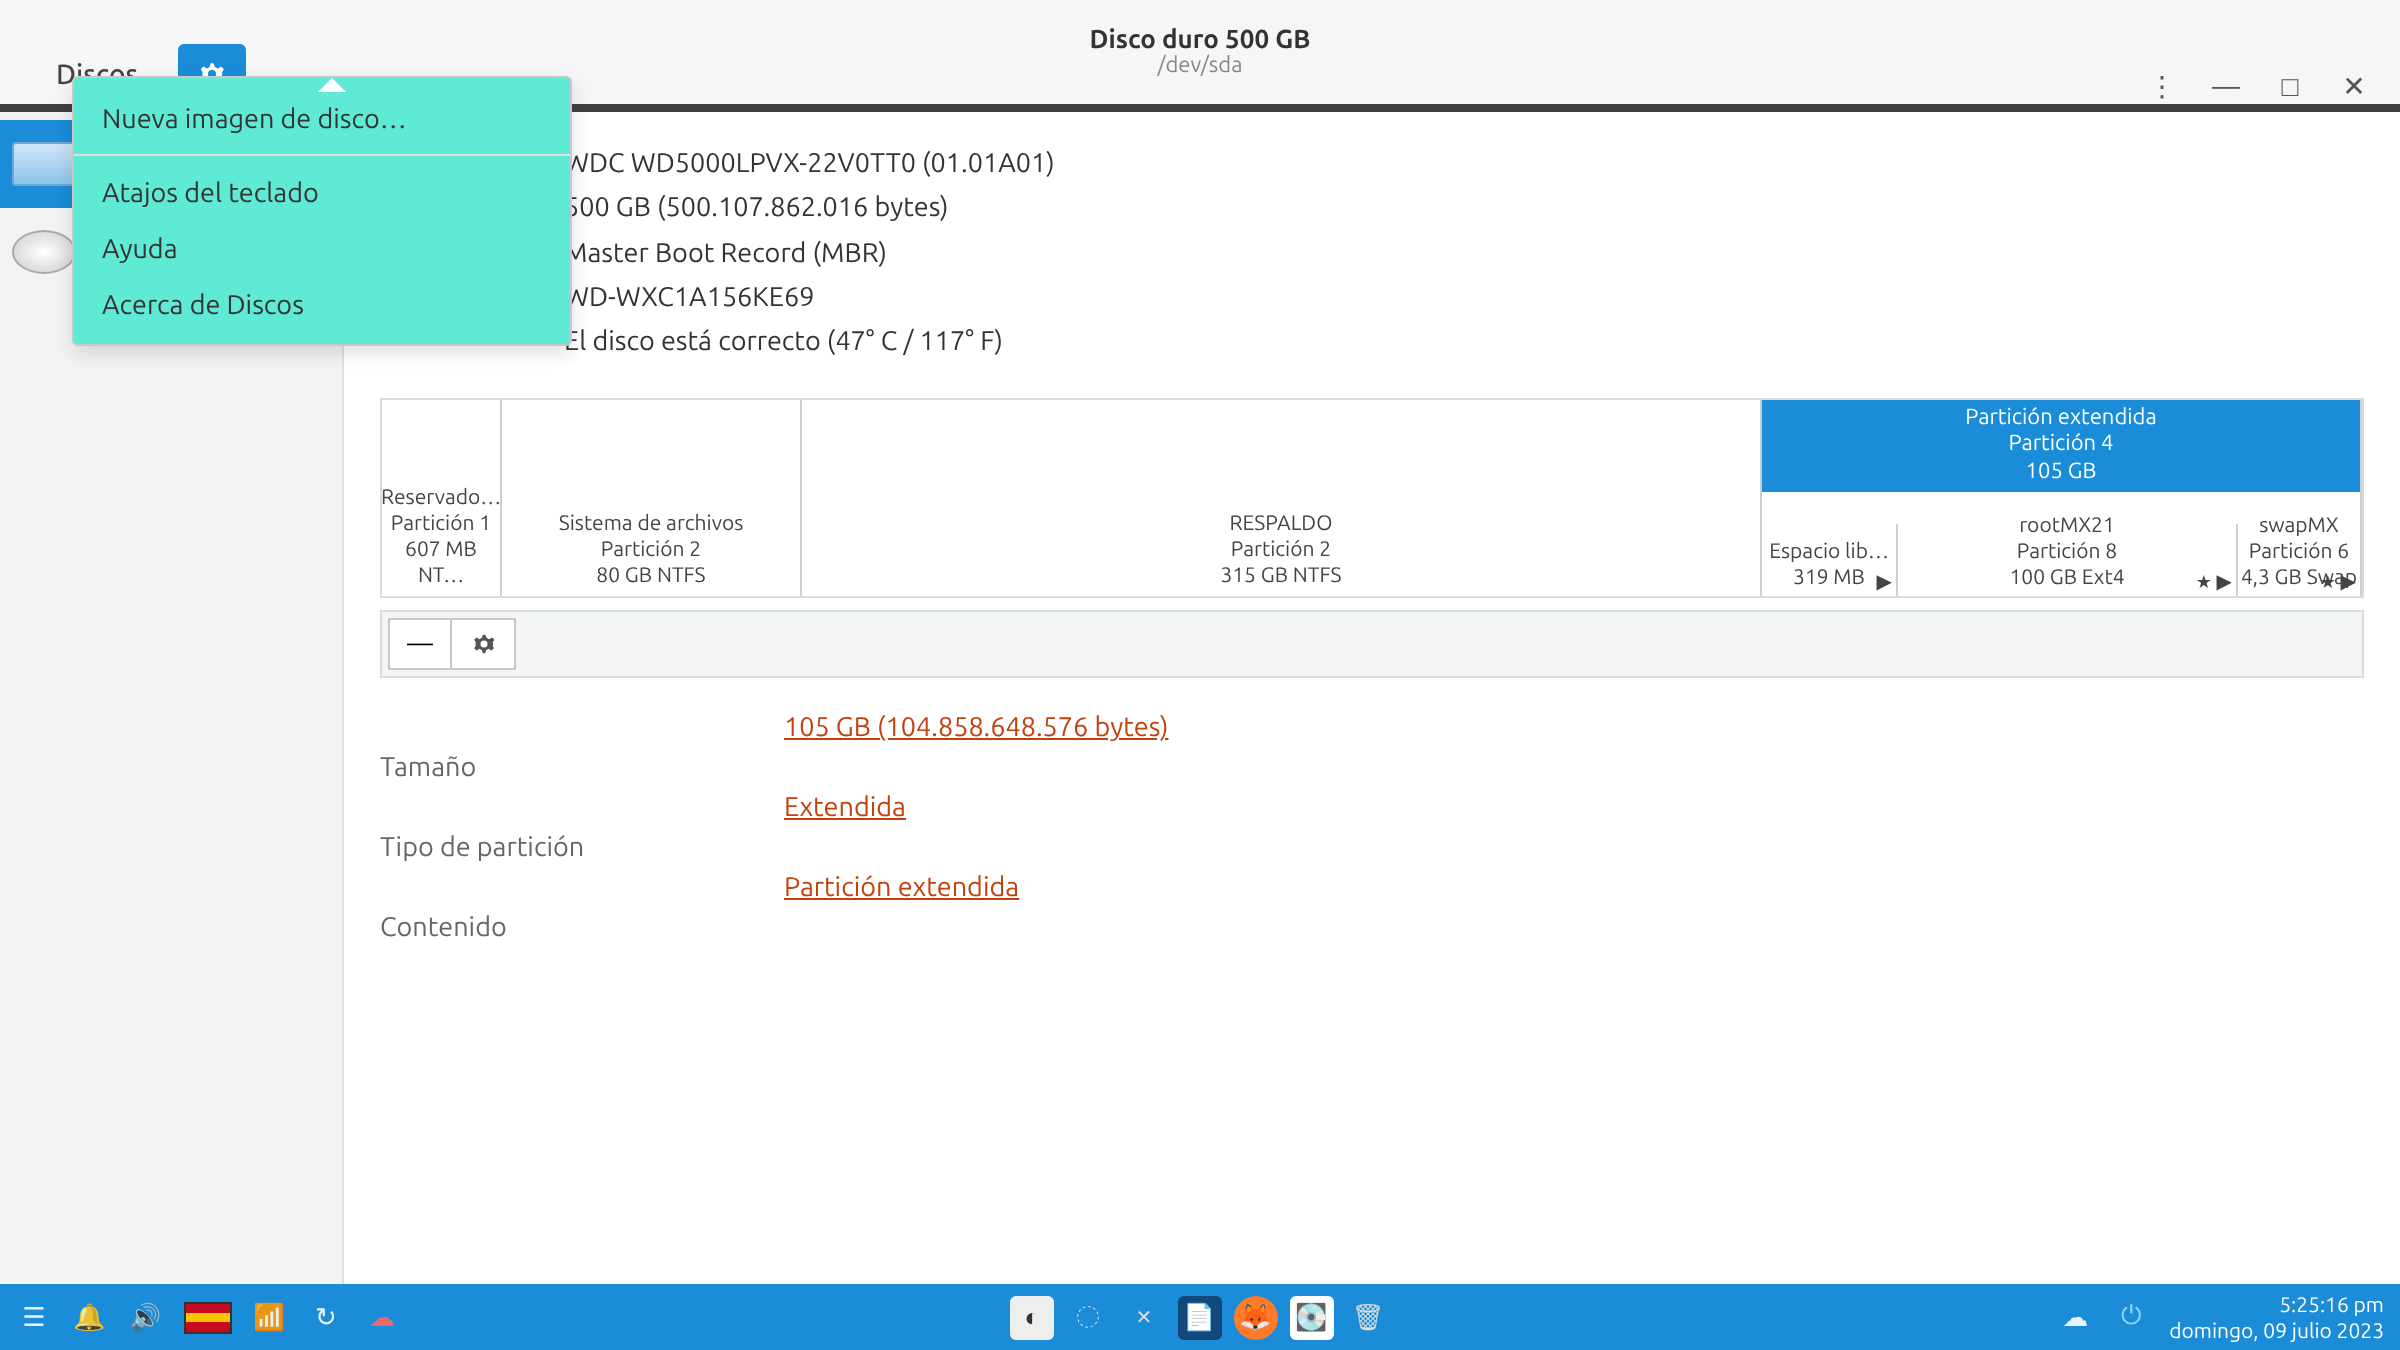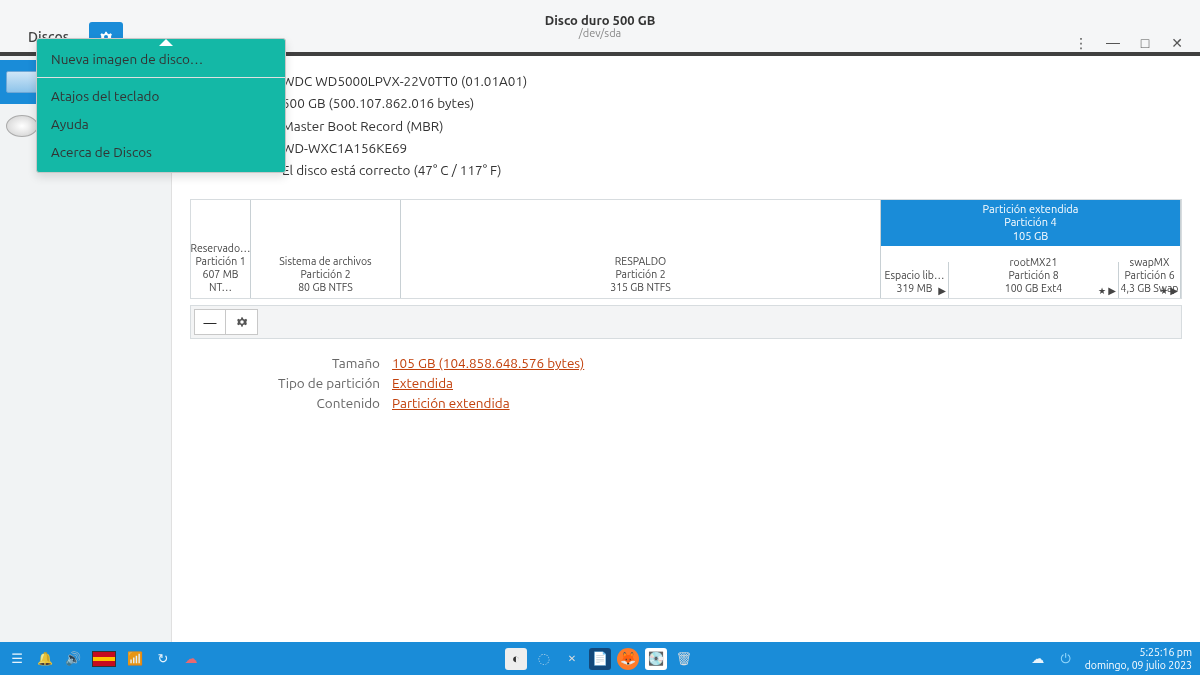--- a/index.html
+++ b/index.html
@@ -24,21 +24,21 @@
 .body-area { display: flex; height: 604px; }
 .sidebar { width: 180px; background: #f1f3f4; border-right: 1px solid #e0e0e0; padding-top: 4px; }
 .disk-row { height: 44px; display: flex; align-items: center; gap: 8px; padding: 0 6px; }
 .disk-row.sel { background: #1a8cd8; color: #fff; }
 .disk-ico { width: 32px; height: 22px; border-radius: 2px; display:flex;align-items:center;justify-content:center;font-size:16px; }
 .disk-label { font-size: 12px; line-height: 1.1; }
 
 .main { flex: 1; background: #fff; position: relative; }
 
 .menu {
-  position: absolute; top: 38px; left: 36px; width: 250px; background: #14b8a6;
+  position: absolute; top: 38px; left: 36px; width: 250px; background: #5eead4;
   border: 1px solid #c8c8c8; border-radius: 3px; box-shadow: 0 4px 10px rgba(0,0,0,.12);
   padding: 6px 0; z-index: 50;
 }
 .menu::before {
   content:""; position:absolute; top:-7px; left:122px;
   border:7px solid transparent; border-bottom-color:#fff;
 }
 .menu-item { padding: 6px 14px; font-size: 13.5px; color: #333; cursor: pointer; }
 .menu-sep { height: 1px; background: #e0e0e0; margin: 4px 0; }
 
@@ -54,21 +54,21 @@
 .subpart { border-right:1px solid #c8d0d4; display:flex;flex-direction:column;align-items:center;justify-content:flex-end;padding-bottom:3px;position:relative;margin-top:16px;}
 .play { position:absolute; bottom:2px; right:2px; font-size:10px; }
 .star { position:absolute; bottom:2px; right:12px; font-size:9px; }
 
 .part-toolbar { margin: 6px 18px 0 18px; display:flex; gap:0; border:1px solid #d7dcdf; background:#f3f4f5; padding:3px;}
 .tbtn { width:32px;height:26px;border:1px solid #c8c8c8;background:#fff;display:flex;align-items:center;justify-content:center;font-size:13px;cursor:pointer;}
 .tbtn + .tbtn { border-left:none; }
 
 .details { margin: 14px 18px 0 18px; font-size: 13.5px; }
 .detrow { display:flex; gap:12px; padding:2px 0; }
-.detlabel { width: 190px; text-align: right; color:#666; }
+.detlabel { width: 190px; text-align: left; color:#666;margin-top:20px; }
 .detval { color:#c2410c;text-decoration:underline; }
 
 .taskbar {
   position: fixed; left:0; right:0; bottom:0; height:33px;
   background:#1a8cd8; display:flex; align-items:center; padding:0 8px; color:#fff;
 }
 .tb-left { display:flex; align-items:center; gap:10px; }
 .tb-ico { width:18px;height:18px;display:flex;align-items:center;justify-content:center;font-size:13px;opacity:.9;}
 .flag { width:24px;height:16px;background:linear-gradient(to bottom,#c60b1e 33%,#ffc400 33%,#ffc400 66%,#c60b1e 66%);border:1px solid #333;}
 .tb-center { position:absolute; left:50%; transform:translateX(-50%); display:flex; gap:6px; align-items:center;}

